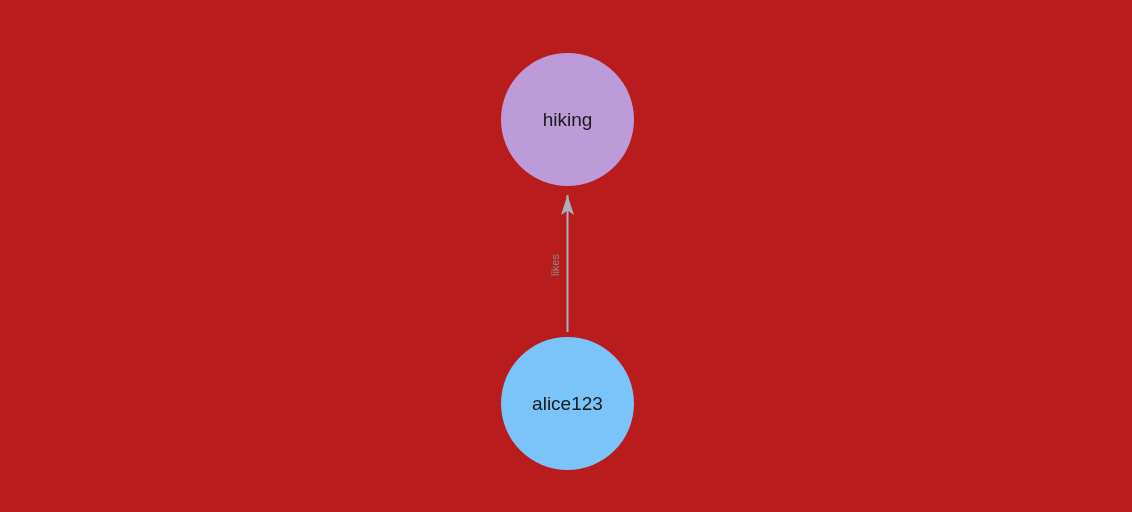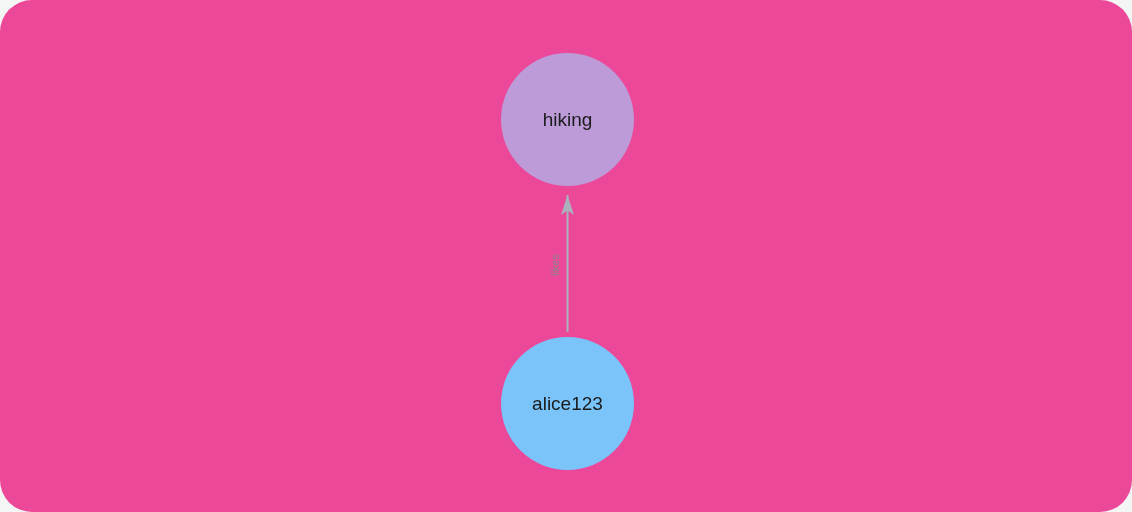--- a/index.html
+++ b/index.html
@@ -46,21 +46,21 @@
     font-family: "Liberation Sans", sans-serif;
     font-size: 11px;
     fill: #8a8a8a;
     text-anchor: middle;
     dominant-baseline: middle;
   }
 </style>
 </head>
 <body style="background: rgb(244, 246, 245);">
 
-<div id="graph-canvas" style="width: 1132px; height: 512px; background: #ec4899; border-radius: 32px;">
+<div id="graph-canvas" style="width: 1132px; height: 512px; background: #b91c1c;">
   <svg id="graph-svg" viewBox="0 0 1132 512" xmlns="http://www.w3.org/2000/svg">
 
      hiking --&gt;
     <g class="edge-group">
       <line class="edge-line" x1="567.5" y1="332" x2="567.5" y2="195" stroke="#aab0bc"></line>
       <polygon class="edge-arrowhead" points="567.5,195 561,215 567.5,210.6 574,215" fill="#aab0bc"></polygon>
       <text class="edge-label" x="556" y="265" transform="rotate(-90 556 265)" fill="#8a8a8a">likes</text>
     </g>
 
     

